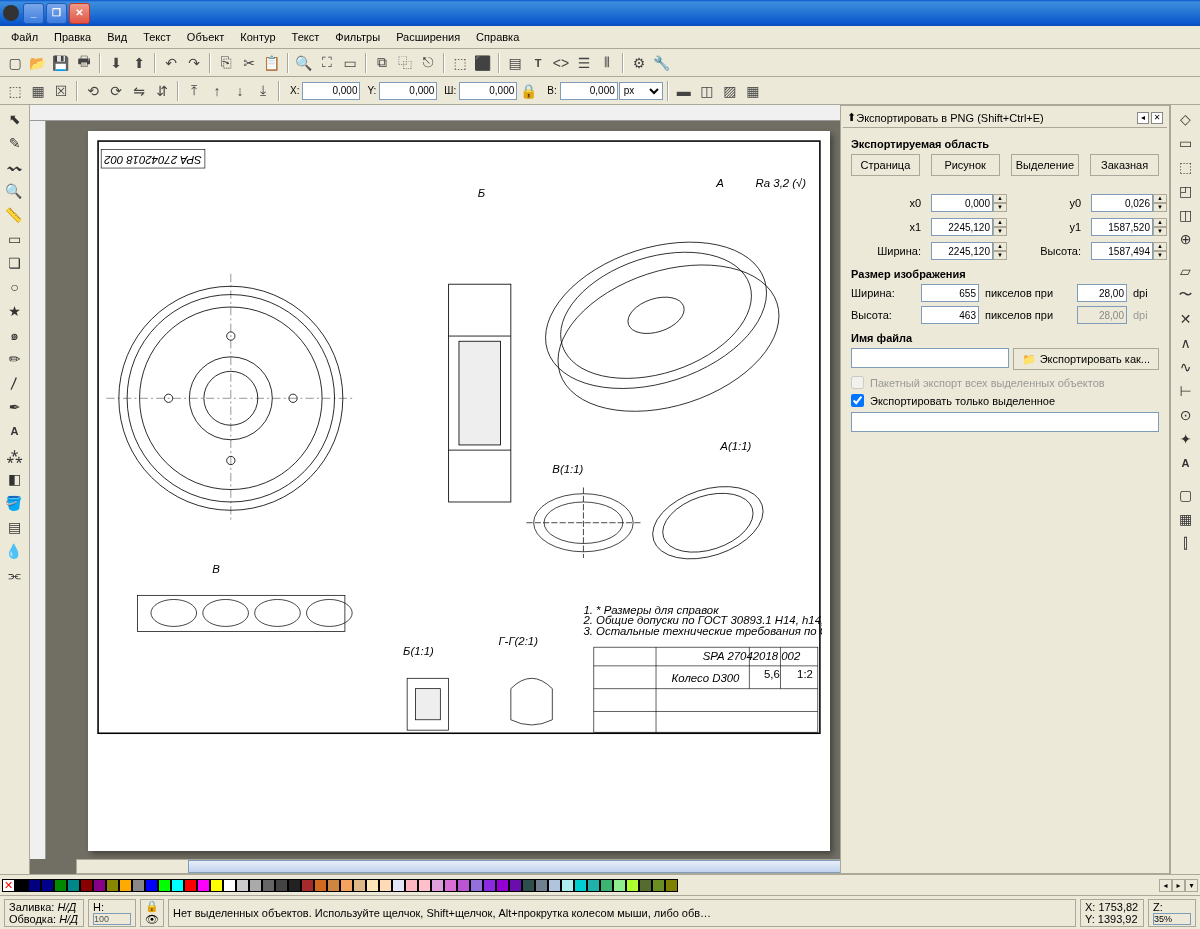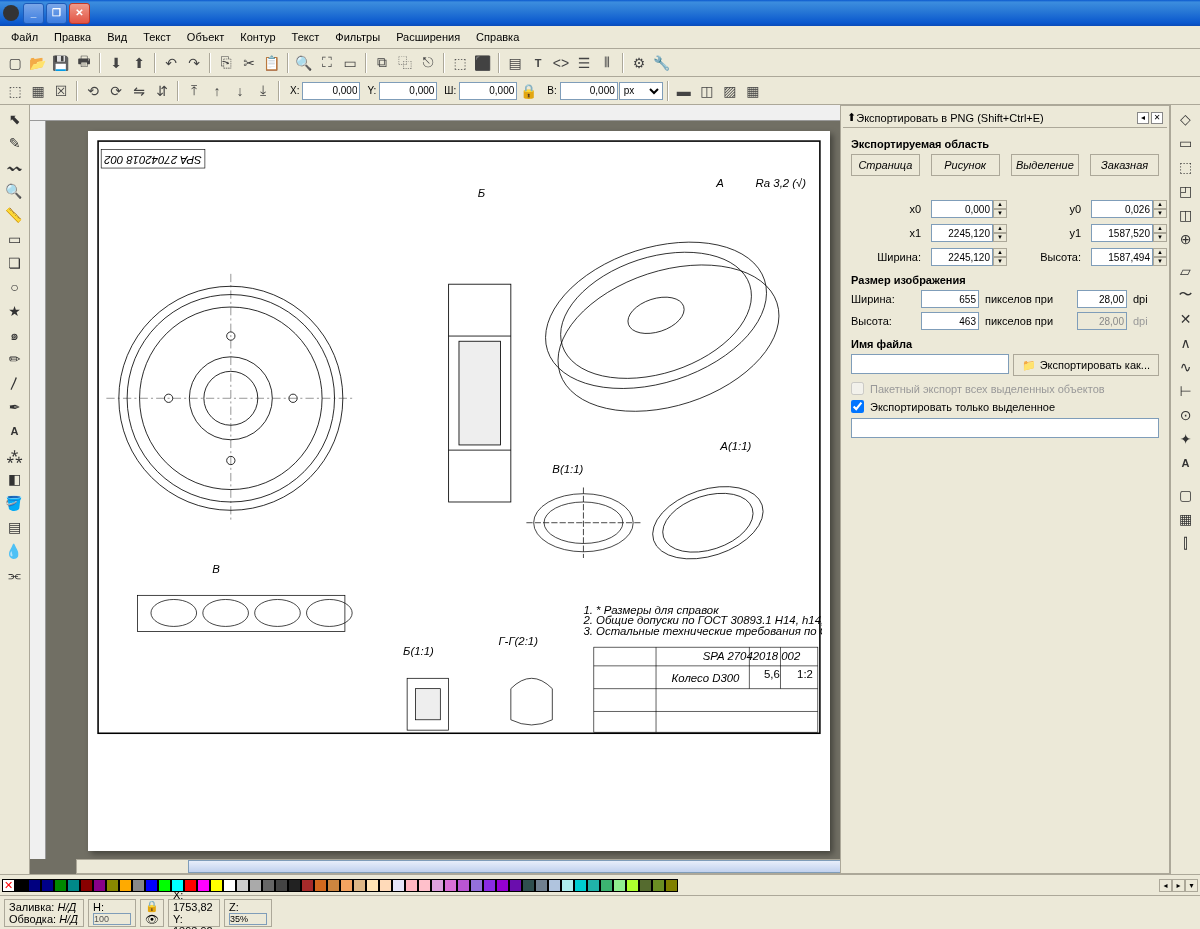--- a/index.html
+++ b/index.html
@@ -28,21 +28,21 @@
 .scrollbar-h { position:absolute; left:46px; right:15px; bottom:0; height:15px; background:#ece9d8; border:1px solid #aca899; }
 .scrollbar-v { position:absolute; right:0; top:16px; bottom:15px; width:15px; background:#ece9d8; border:1px solid #aca899; }
 .thumb-h { position:absolute; left:10%; width:60%; top:0; bottom:0; background:linear-gradient(to bottom,#e8eefa,#c1d2ee); border:1px solid #7f9db9;}
 .thumb-v { position:absolute; top:5%; height:70%; left:0; right:0; background:linear-gradient(to right,#e8eefa,#c1d2ee); border:1px solid #7f9db9;}
 .panel { position:absolute; right:30px; top:105px; bottom:55px; width:330px; background:#ece9d8; border:1px solid #aca899; padding:2px; }
 .panel-title { height:20px; background:#ece9d8; display:flex; align-items:center; padding:0 4px; border-bottom:1px solid #aca899; font-size:10px;}
 .panel-title .ptxt { flex:1; }
 .panel-title .pbtn { width:12px; height:12px; border:1px solid #888; margin-left:2px; text-align:center; line-height:10px; font-size:8px; background:#fff;}
 .panel-body { padding:4px 8px; }
 .section-lbl { font-weight:bold; margin:6px 0 4px; font-size:11px; }
-.btnrow { display:flex; gap:11px; margin-bottom:24px;font-style:italic; }
+.btnrow { display:flex; gap:11px; margin-bottom:18px; }
 .tabbtn { flex:1; height:22px; background:#ece9d8; border:1px solid #aca899; font-size:11px; cursor:default; text-align:center; line-height:20px;}
 .coordgrid { display:grid; grid-template-columns:70px 80px 60px 80px; gap:6px 10px; align-items:center; margin-bottom:8px;}
 .coordgrid .cl { text-align:right; font-size:11px; }
 .spin { display:flex; }
 .spin input { width:62px; height:18px; border:1px solid #7f9db9; font-size:10px; padding:0 2px; text-align:right;}
 .spin .arrows { width:14px; display:flex; flex-direction:column; }
 .spin .arrows div { height:9px; background:#ece9d8; border:1px solid #aca899; font-size:6px; text-align:center; line-height:7px;}
 .unitrow { text-align:right; margin-bottom:8px; }
 .unitrow select { width:44px; height:18px; border:1px solid #7f9db9; font-size:10px;}
 .imgsize { display:grid; grid-template-columns:64px 58px auto 50px 26px; gap:4px 6px; align-items:center; margin-bottom:8px;}
@@ -481,21 +481,24 @@
     <div><span>Обводка:</span> <i>Н/Д</i></div>
   </div>
   <div class="sbox">
       <span>H:</span> 
       <input class="sb" disabled="" value="100" style="">
     </div>
   <div class="sbox">
       <span>🔒</span> 
       <span>👁</span>
     </div>
-  <div class="sbox" style="width:52px">
+  <div class="sbox" style="flex:1;overflow:hidden">
+      <span>Нет выделенных объектов. Используйте щелчок, Shift+щелчок, Alt+прокрутка колесом мыши, либо обв…</span>
+    </div>
+  <div class="sbox" style="width:64px">
     <div>X: 1753,82</div>
     <div>Y: 1393,92</div>
   </div>
   <div class="sbox">
       <span>Z:</span> 
       <input class="sb" value="35%" style="">
     </div>
 </div>
 
 </body></html>

